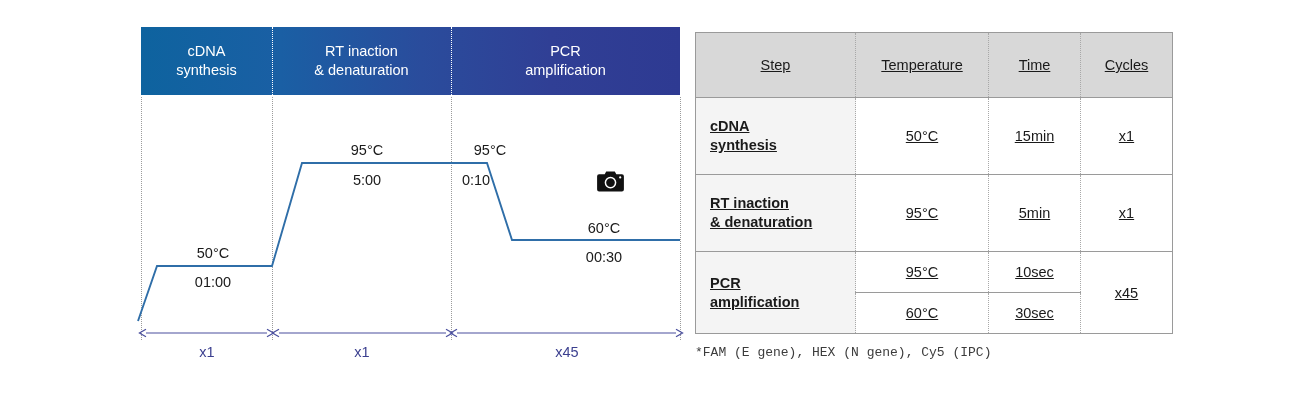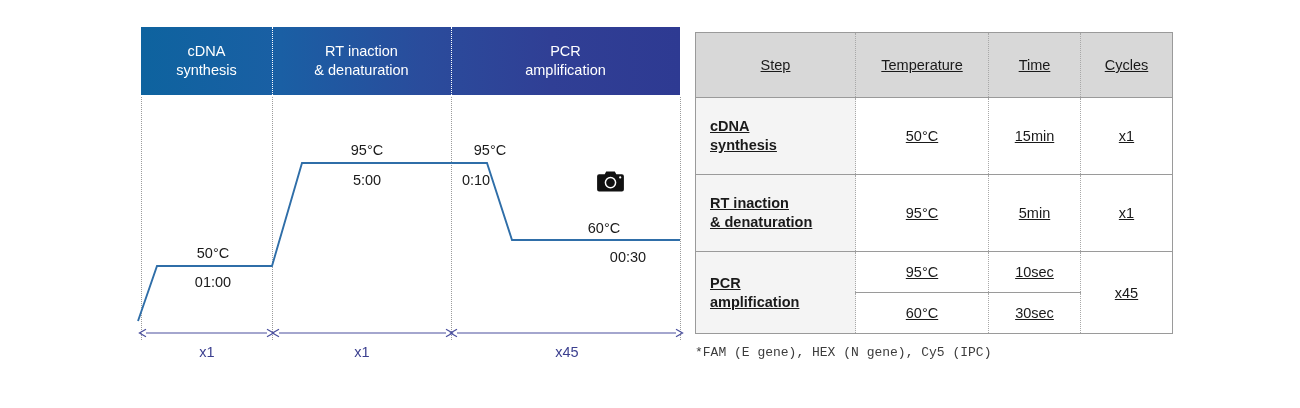--- a/index.html
+++ b/index.html
@@ -192,21 +192,21 @@
     </g>
   </svg>
 
   <div class="curve-label" style="left:213px; top:245px;">50°C</div>
   <div class="curve-label" style="left:213px; top:274px;">01:00</div>
   <div class="curve-label" style="left:367px; top:142px;">95°C</div>
   <div class="curve-label" style="left:367px; top:172px;text-align:right;">5:00</div>
   <div class="curve-label" style="left:490px; top:142px;">95°C</div>
   <div class="curve-label" style="left:476px; top:172px;">0:10</div>
   <div class="curve-label" style="left:604px; top:220px;">60°C</div>
-  <div class="curve-label" style="left:628px; top:249px;text-align:right;">00:30</div>
+  <div class="curve-label" style="left:604px; top:249px;text-align:right;">00:30</div>
 
   <div id="camera-icon">
     <svg viewBox="0 0 27 24" xmlns="http://www.w3.org/2000/svg">
       <path d="M9.2,1.6 h8.6 l1.5,2.6 h5.6 a2,2 0 0 1 2,2 v13.2 a2,2 0 0 1 -2,2 h-22.8 a2,2 0 0 1 -2,-2 v-13.2 a2,2 0 0 1 2,-2 h5.6 z" fill="#111111"></path>
       <circle cx="13.5" cy="12.6" r="5.1" fill="none" stroke="#ffffff" stroke-width="1.5"></circle>
       <circle cx="23.2" cy="7.4" r="1.1" fill="#ffffff"></circle>
     </svg>
   </div>
 
   <div class="cycle-label" style="left:207px;">x1</div>

